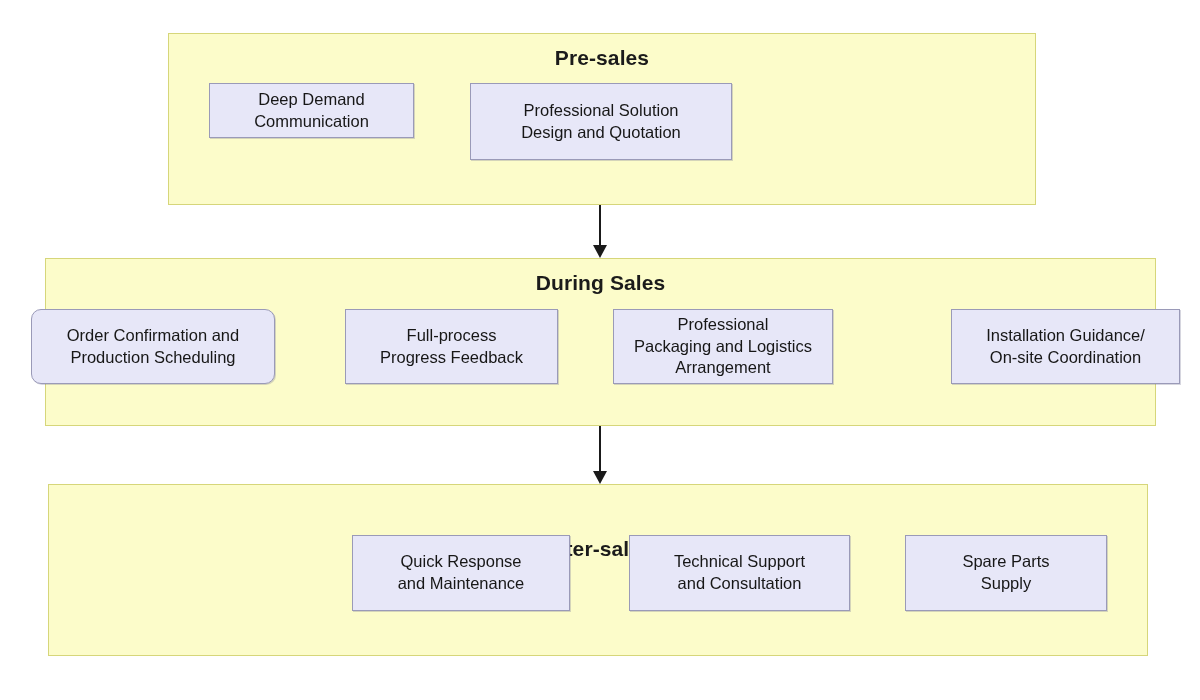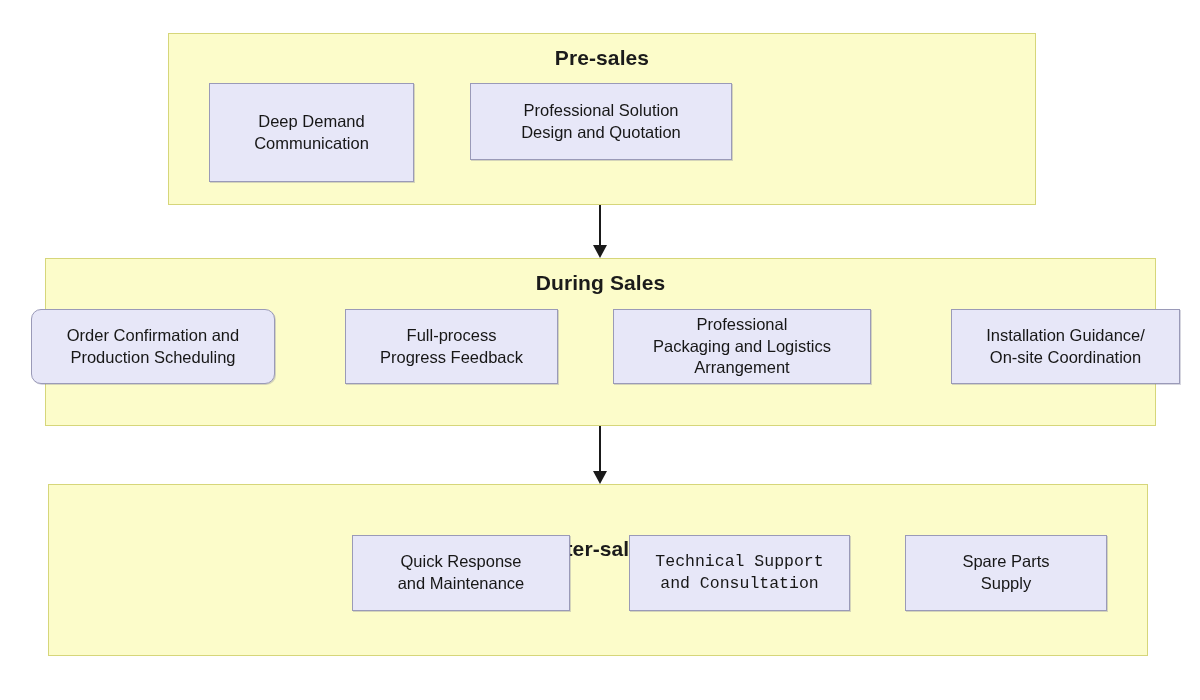--- a/index.html
+++ b/index.html
@@ -83,38 +83,38 @@
     width: 0;
     height: 0;
     border-left: 7px solid transparent;
     border-right: 7px solid transparent;
     border-top: 13px solid #1a1a1a;
   }
 
   
   #stage-presales      { left: 168px;  top: 33px;  width: 868px;  height: 172px; }
   #title-presales      { top: 12px; }
-  #box-presales-0      { left: 209px;  top: 83px;  width: 205px;  height: 99px; }
+  #box-presales-0      { left: 209px;  top: 83px;  width: 205px;  height: 55px; }
   #box-presales-1      { left: 470px;  top: 83px;  width: 262px;  height: 77px; }
   #box-presales-2      { left: 786px;  top: 83px;  width: 207px;  height: 77px; }
 
   
   #stage-during        { left: 45px;   top: 258px; width: 1111px; height: 168px; }
   #title-during        { top: 12px; }
   #box-during-0        { left: 31px;   top: 309px; width: 244px;  height: 75px; border-radius: 10px; }
   #box-during-1        { left: 345px;  top: 309px; width: 213px;  height: 75px; }
-  #box-during-2        { left: 613px;  top: 309px; width: 258px;  height: 75px; }
+  #box-during-2        { left: 613px;  top: 309px; width: 220px;  height: 75px; }
   #box-during-3        { left: 927px;  top: 309px; width: 229px;  height: 75px; margin-left: 24px; }
 
   
   #stage-after         { left: 48px;   top: 484px; width: 1100px; height: 172px; }
   #title-after         { top: 28px; margin-top: 24px; }
   #box-after-0         { left: 90px;   top: 535px; width: 206px;  height: 76px; }
   #box-after-1         { left: 352px;  top: 535px; width: 218px;  height: 76px; }
-  #box-after-2         { left: 629px;  top: 535px; width: 221px;  height: 76px; font-family: Liberation Mono, monospace; }
+  #box-after-2         { left: 629px;  top: 535px; width: 221px;  height: 76px; }
   #box-after-3         { left: 905px;  top: 535px; width: 202px;  height: 76px; }
 
   
   #arrow-presales-to-during { left: 592px; top: 205px; width: 16px; height: 53px; }
   #arrow-presales-to-during .shaft { height: 40px; }
   #arrow-during-to-after    { left: 592px; top: 426px; width: 16px; height: 58px; }
   #arrow-during-to-after .shaft { height: 45px; }
 </style>
 </head>
 <body>

